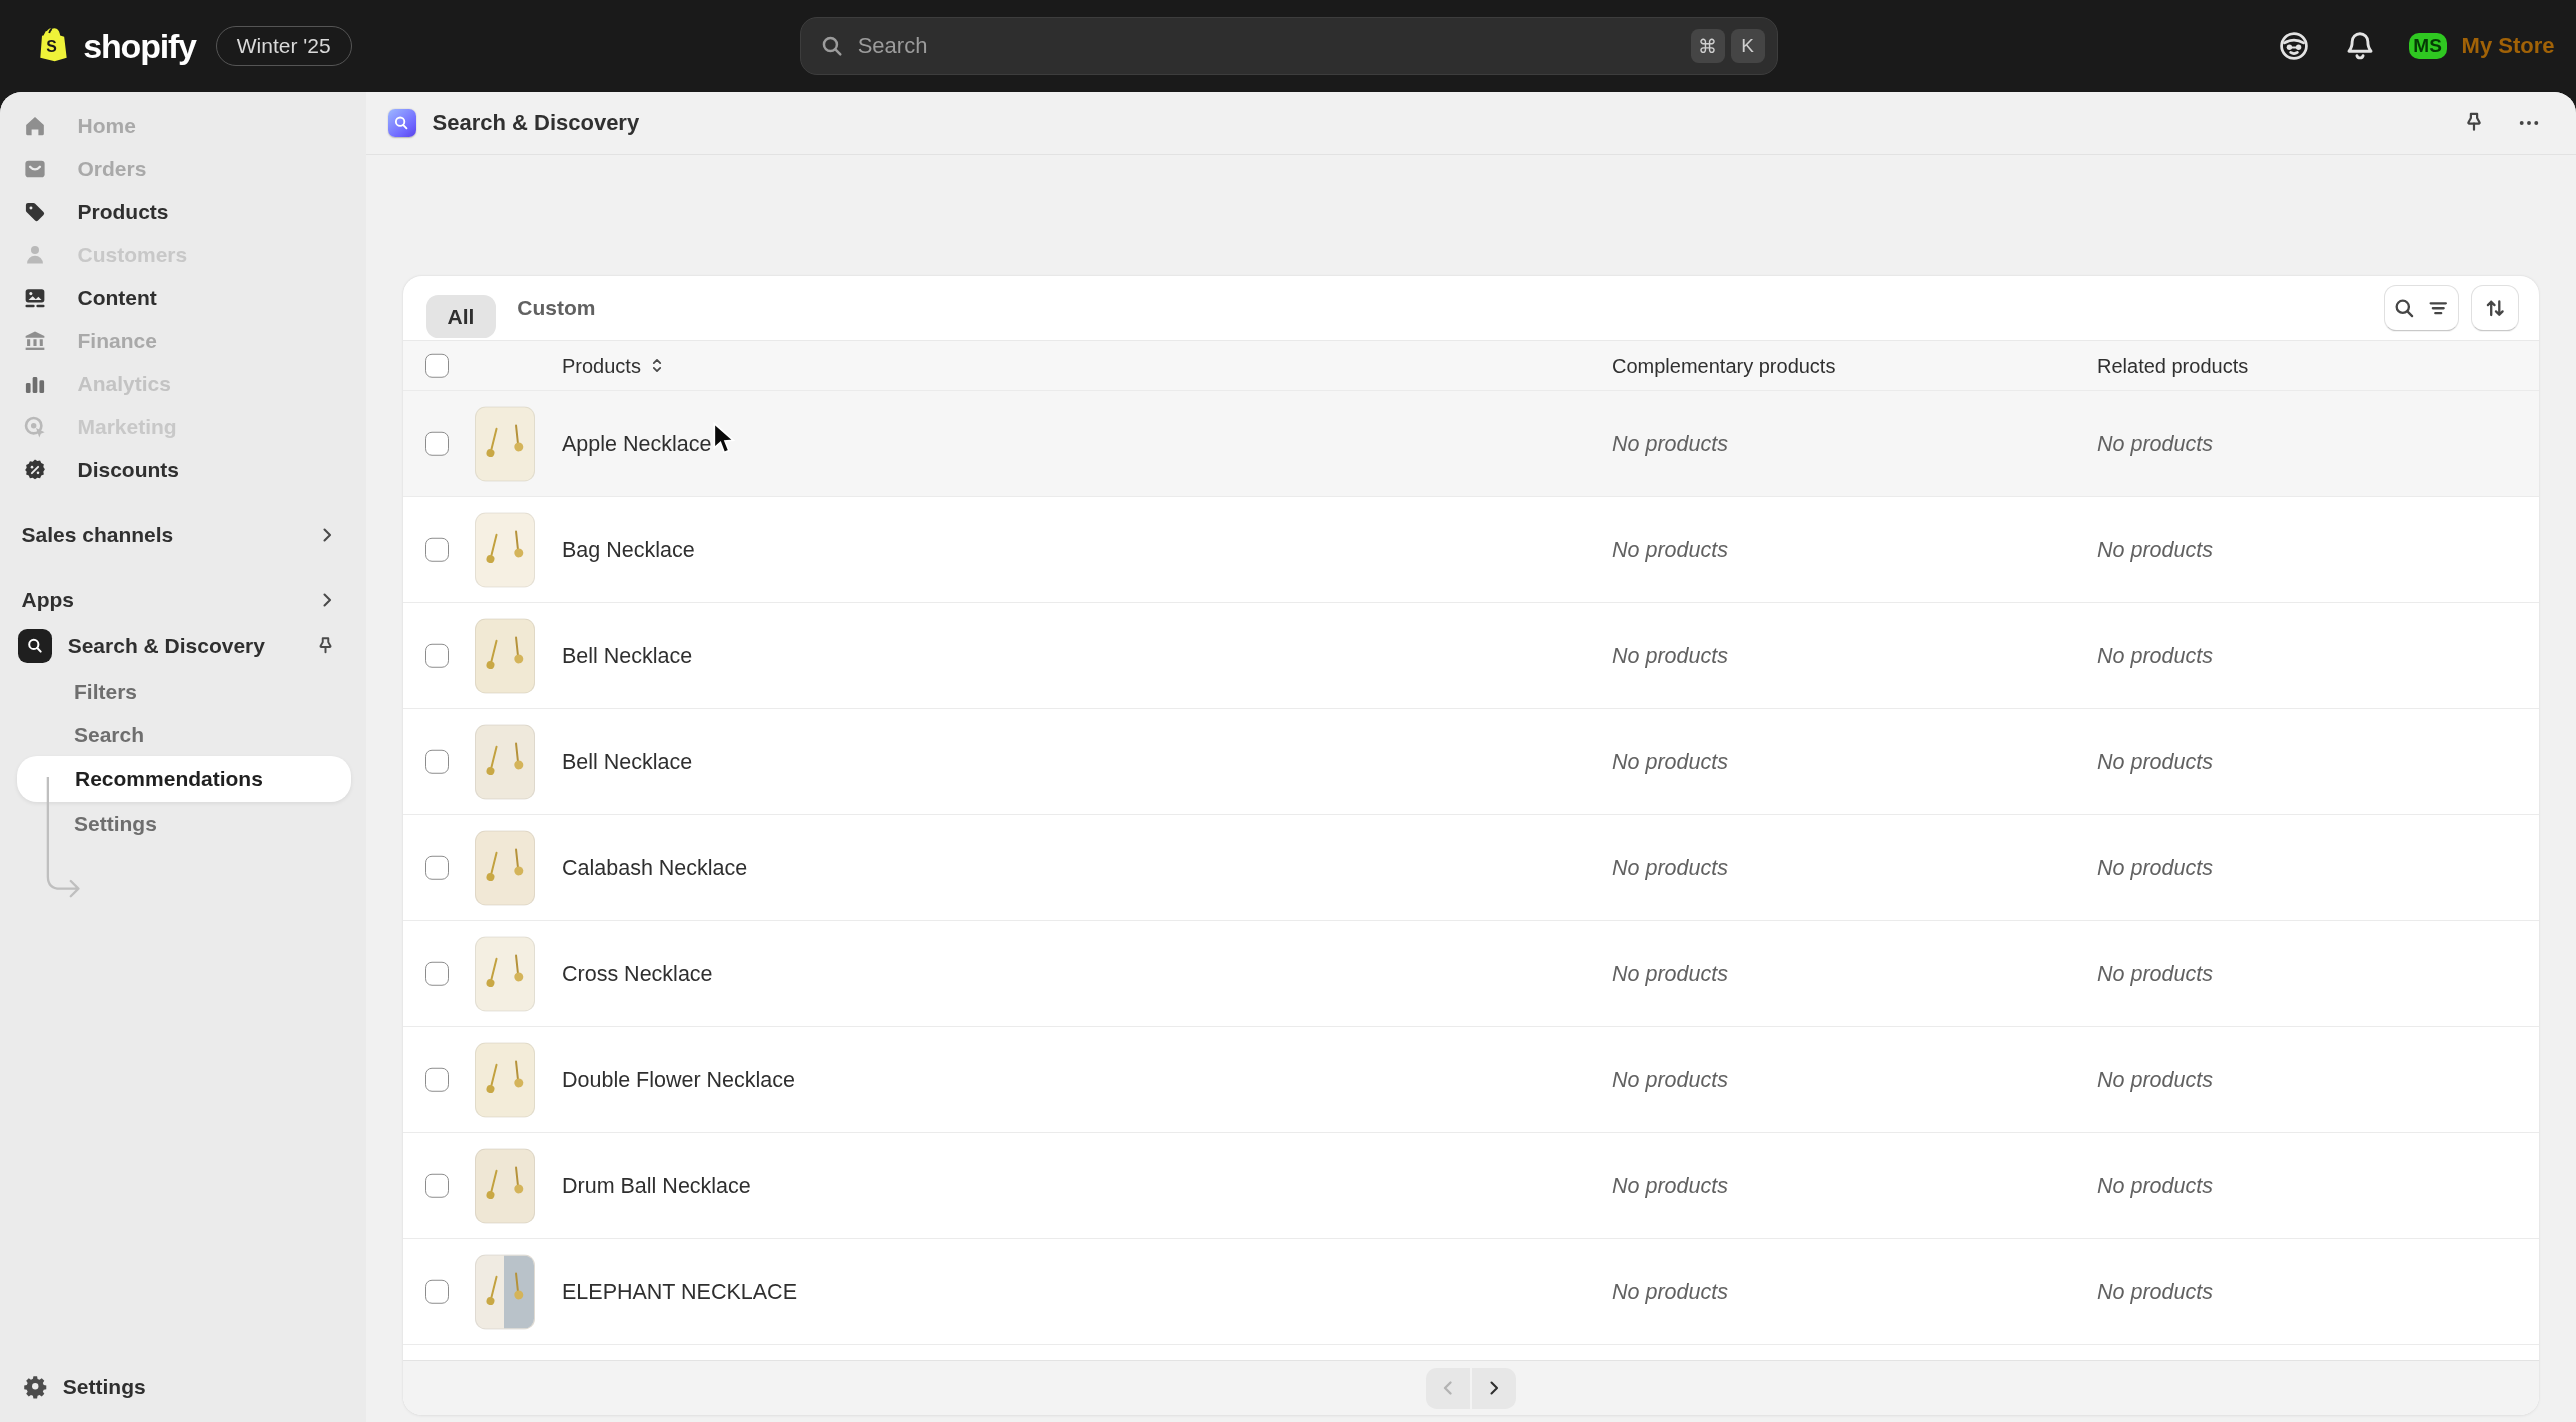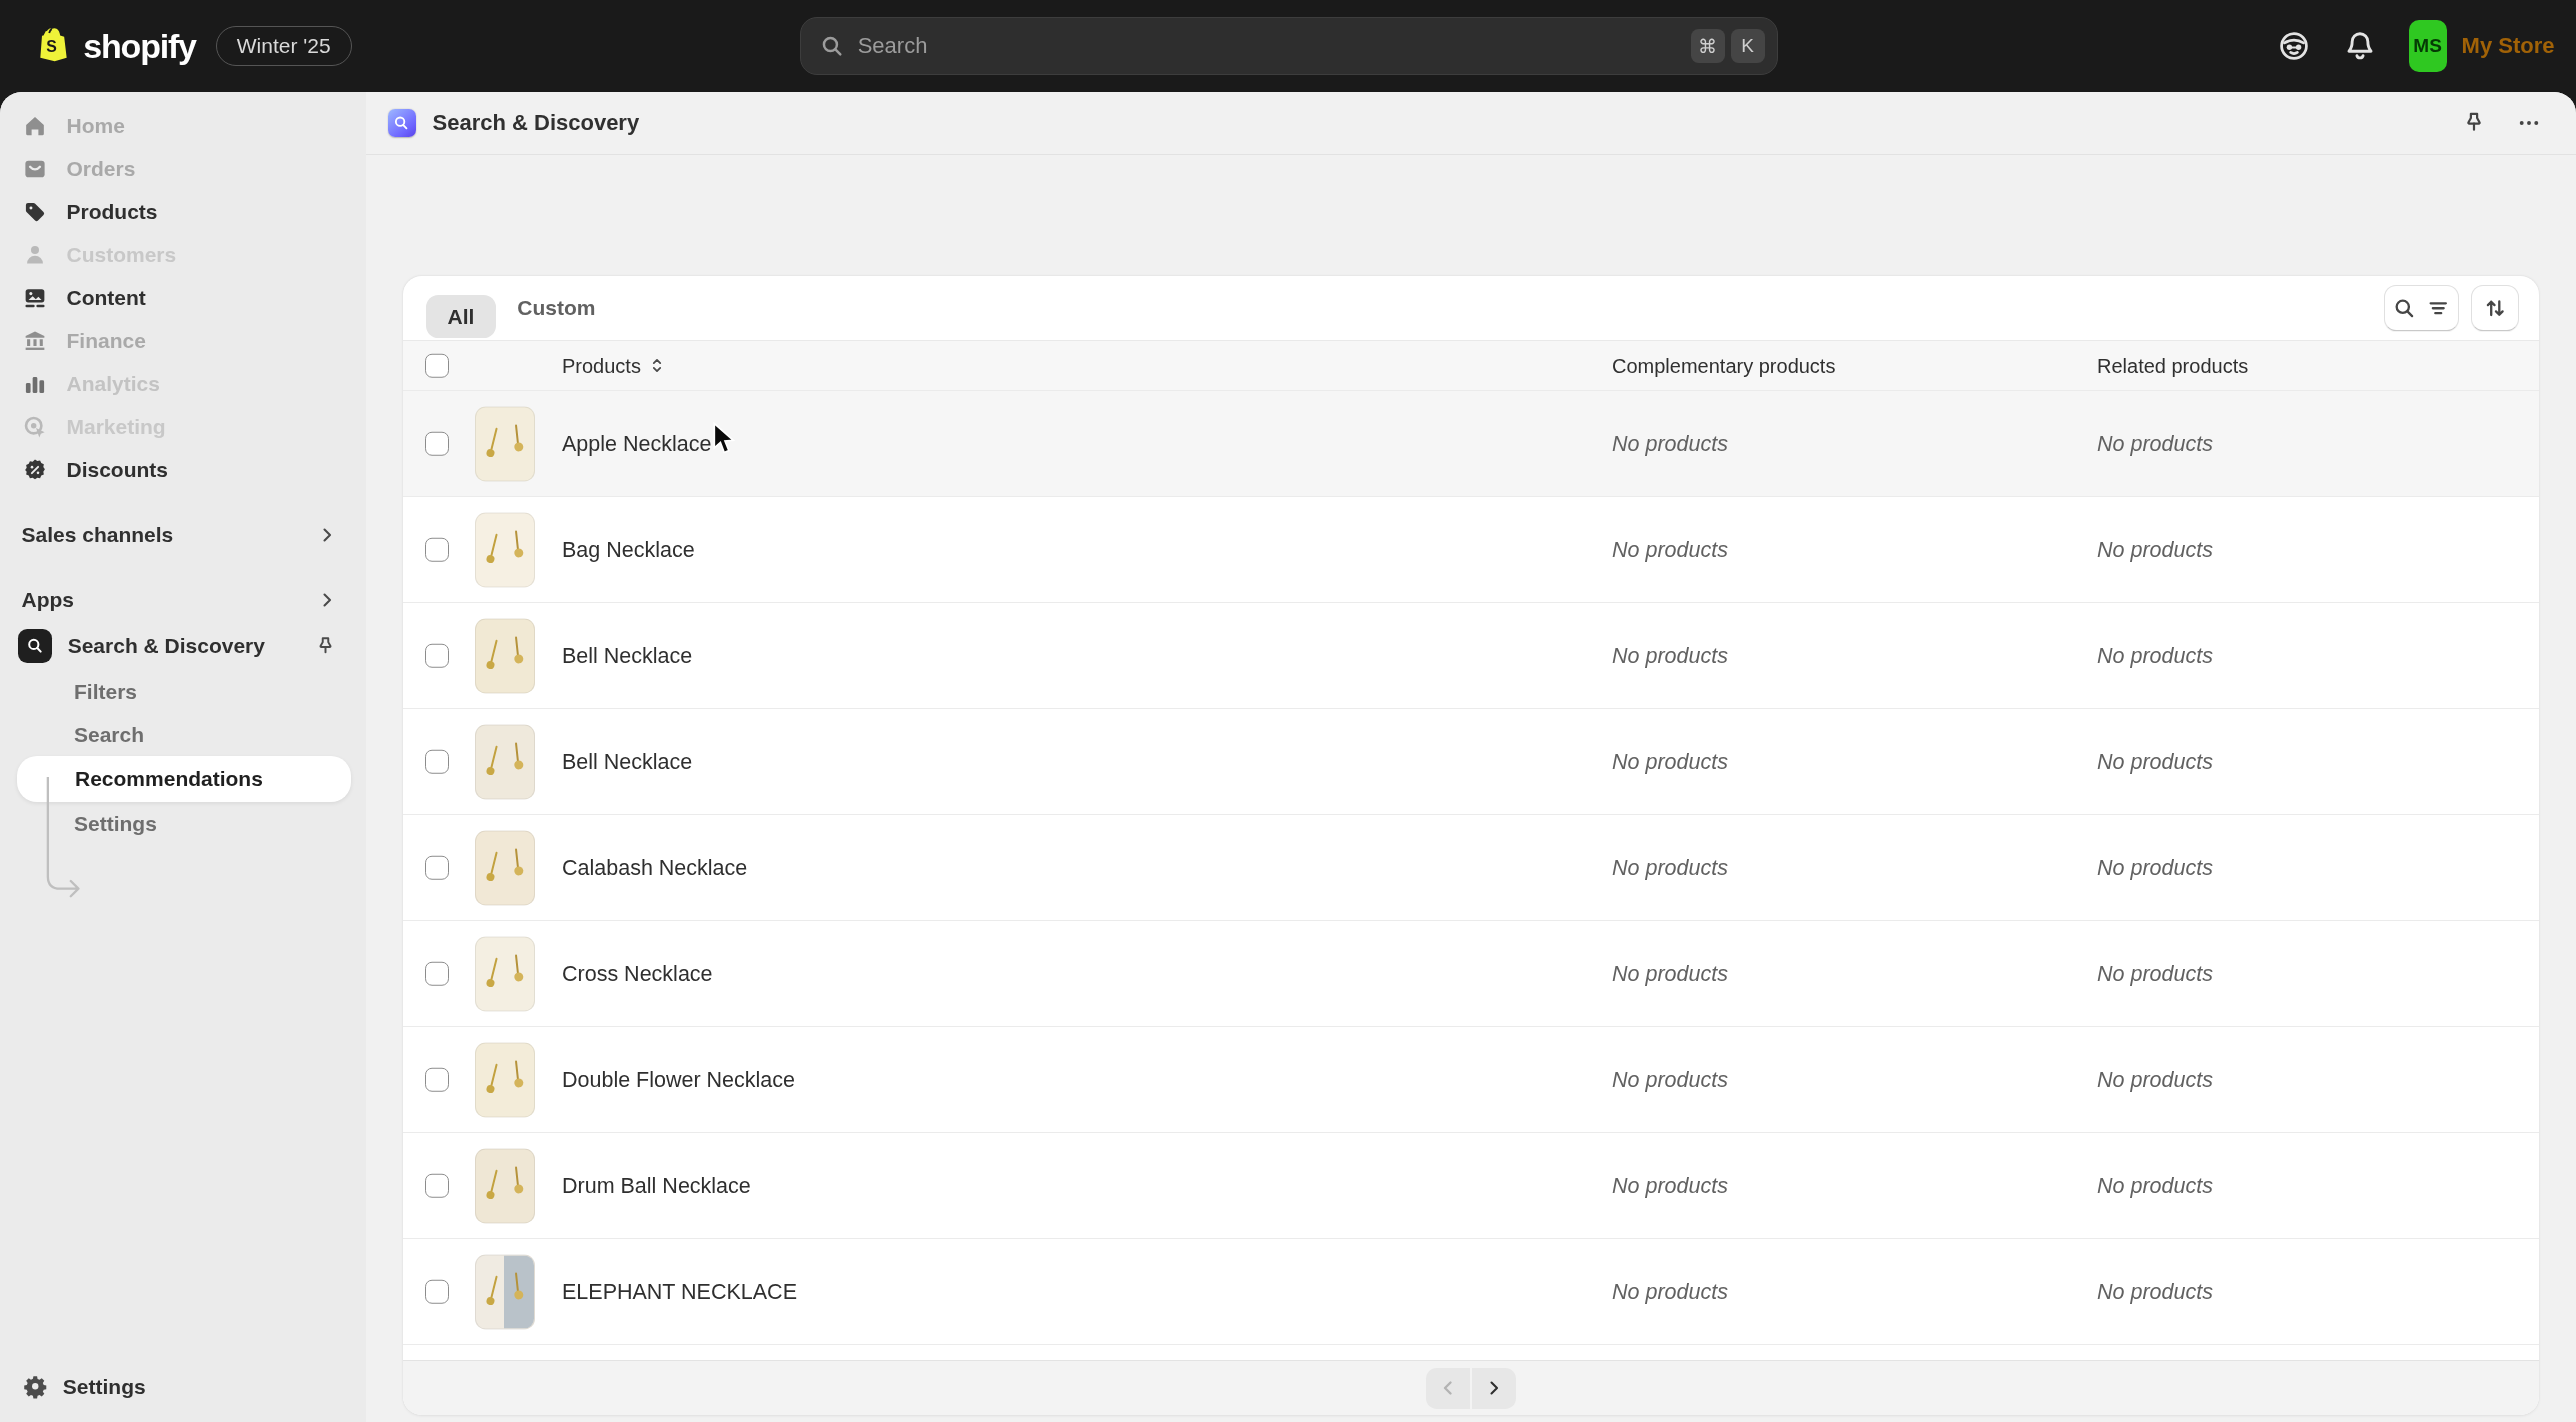--- a/index.html
+++ b/index.html
@@ -15,31 +15,31 @@
   .edition-badge{margin-left:20px;border:1.5px solid #555;border-radius:20px;color:#d9d9d9;
     font-size:21px;font-weight:500;padding:7px 20px;text-align:center;}
   .searchbar{position:absolute;left:800px;top:17px;width:978px;height:58px;background:#2e2e2e;
     border:0.8px solid #3d3d3d;border-radius:17px;display:flex;align-items:center;padding:0 12.3px 0 18.4px;}
   .searchbar .icon{width:26px;height:26px;color:#9c9c9c;}
   .search-ph{color:#9c9c9c;font-size:22px;margin-left:12.3px;flex:1;}
   .kbd{width:34px;height:34px;background:#454545;border-radius:7.7px;color:#cfcfcf;font-size:19px;
     display:flex;align-items:center;justify-content:center;margin-left:6.1px;}
   .top-right{position:absolute;right:21.5px;top:0;height:92px;display:flex;align-items:center;gap:32px;}
   .top-icon{width:34px;height:34px;color:#e3e3e3;}
-  .avatar{width:38px;height:52px;border-radius:10px;background:#2fc821;color:#053a05;font-weight:700;
+  .avatar{width:38px;height:26px;border-radius:10px;background:#2fc821;color:#053a05;font-weight:700;
     font-size:19px;display:flex;align-items:center;justify-content:center;}
   .store-name{color:#a16207;font-size:22px;font-weight:600;margin-left:-17px;text-align:right;}
 
   
   .shell{position:absolute;top:92px;left:0;right:0;bottom:0;background:#ebebeb;
     border-radius:21.5px 21.5px 0 0;overflow:hidden;display:flex;}
 
   
   .sidebar{width:366px;background:#ebebeb;position:relative;flex:none;padding-top:12.3px;}
-  .nav-item{height:43px;display:flex;align-items:center;gap:19px;padding-left:21.5px;font-size:21px;font-weight:600;}
+  .nav-item{height:43px;display:flex;align-items:center;gap:30px;padding-left:21.5px;font-size:21px;font-weight:600;}
   .nav-item .icon{width:26px;height:26px;flex:none;}
   .st-dim  .icon{color:#8f8f8f}.st-dim  .label{color:#a9a9a9}
   .st-faint .icon{color:#b9b9b9}.st-faint .label{color:#c8c8c8}
   .st-dark .icon{color:#363636}.st-dark .label{color:#2f2f2f}
   .st-mixed .icon{color:#6e6e6e}.st-mixed .label{color:#c3c3c3}
   .side-header{height:44px;display:flex;align-items:center;justify-content:space-between;
     padding:0 29px 0 21.5px;font-size:21px;font-weight:700;color:#303030;}
   .side-header .icon{width:20px;height:20px;color:#4a4a4a;}
   .mt28{margin-top:21.5px;}
   .app-row{height:48px;display:flex;align-items:center;gap:15.3px;padding:0 29px 0 18.4px;}

